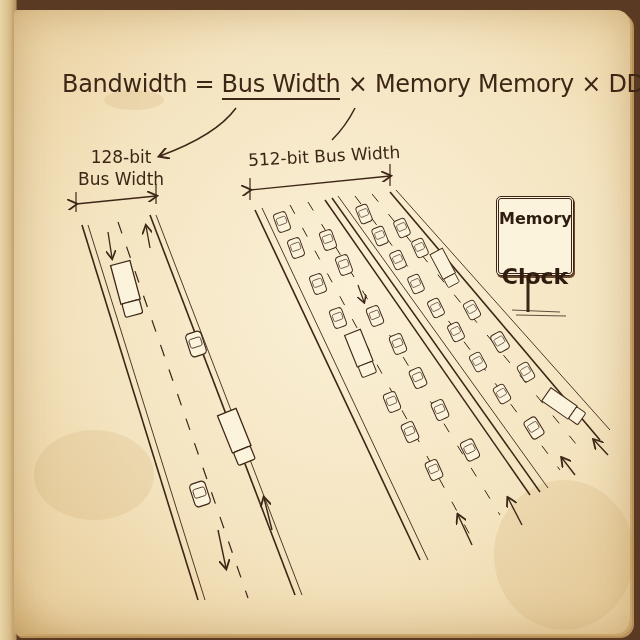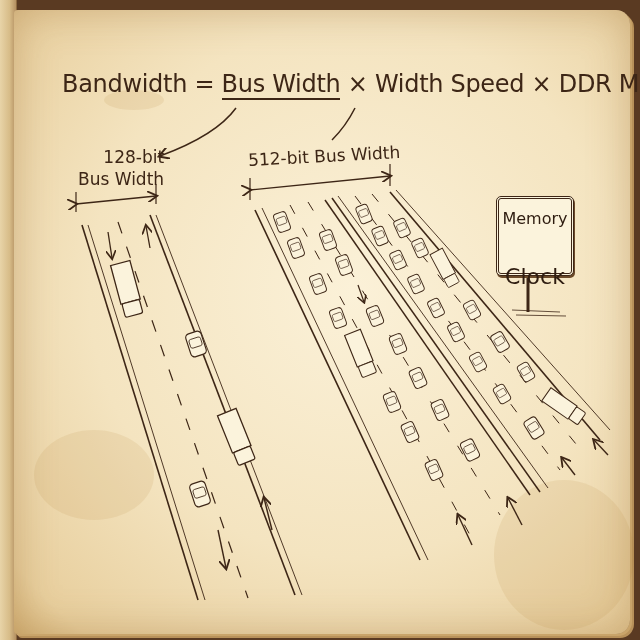--- a/index.html
+++ b/index.html
@@ -10,44 +10,44 @@
     background: radial-gradient(ellipse at 55% 45%, #fbf1d8 0%, #f4e4c0 55%, #e8cf9e 90%, #d9b97f 100%);
     border-radius:4px 14px 14px 4px;
     box-shadow: inset 0 0 40px rgba(150,100,40,0.35), 2px 2px 0 #c9a46a, 4px 4px 0 #b8915a;
   }
   .spine { position:absolute; left:0; top:0; width:16px; height:640px; background:linear-gradient(90deg,#e8d4a8,#d7bc88 60%,#b49062); border-right:1px solid #8d6a40; }
   .stain { position:absolute; border-radius:50%; background:rgba(180,130,60,0.12); }
   svg.art { position:absolute; left:0; top:0; }
   .txt { position:absolute; color:#3d2616; font-family:"DejaVu Sans", sans-serif; white-space:nowrap; }
   .formula { left:62px; top:70px; font-size:24px; letter-spacing:-0.3px; }
   .formula .u { border-bottom:2px solid #3d2616; }
-  .lbl128 { left:78px; top:146px; font-size:17px; line-height:22px; text-align:right; }
+  .lbl128 { left:78px; top:146px; font-size:17px; line-height:22px; text-align:center; }
   .lbl512 { left:248px; top:146px; font-size:17px; transform:rotate(-3deg); }
   .sign { position:absolute; left:496px; top:196px; width:72px; height:74px; background:#fbf3dc; border:3px double #3d2616; border-radius:5px; box-shadow:1px 2px 0 #6b4a2a; }
-  .sign-text { position:absolute; left:0; width:72px; text-align:center; color:#2e1c10; }
+  .sign-text { position:absolute; left:0; width:72px; text-align:center; color:#2e1c10;font-weight:bold; }
   .sign-l1 { top:10px; font-size:16px; }
   .sign-l2 { top:32px; font-size:22px;margin-top:33px; }
 </style>
 </head>
 <body>
 
 <div class="book">
   <div class="spine"></div>
   <div class="page">
     <div class="stain" style="left:20px;top:420px;width:120px;height:90px;"></div>
     <div class="stain" style="left:480px;top:470px;width:140px;height:150px;"></div>
     <div class="stain" style="left:90px;top:80px;width:60px;height:20px;"></div>
   </div>
 
   <div class="txt formula">
     <span>Bandwidth</span>
     <span>=</span>
     <span class="u">Bus Width</span>
     <span>×</span>
-    <span>Width Speed</span>
+    <span>Memory Memory</span>
     <span>×</span>
     <span>DDR Multiplier</span>
   </div>
 
   <div class="txt lbl128">
     <div>128-bit</div>
     <div>Bus Width</div>
   </div>
   <div class="txt lbl512">512-bit Bus Width</div>
 

